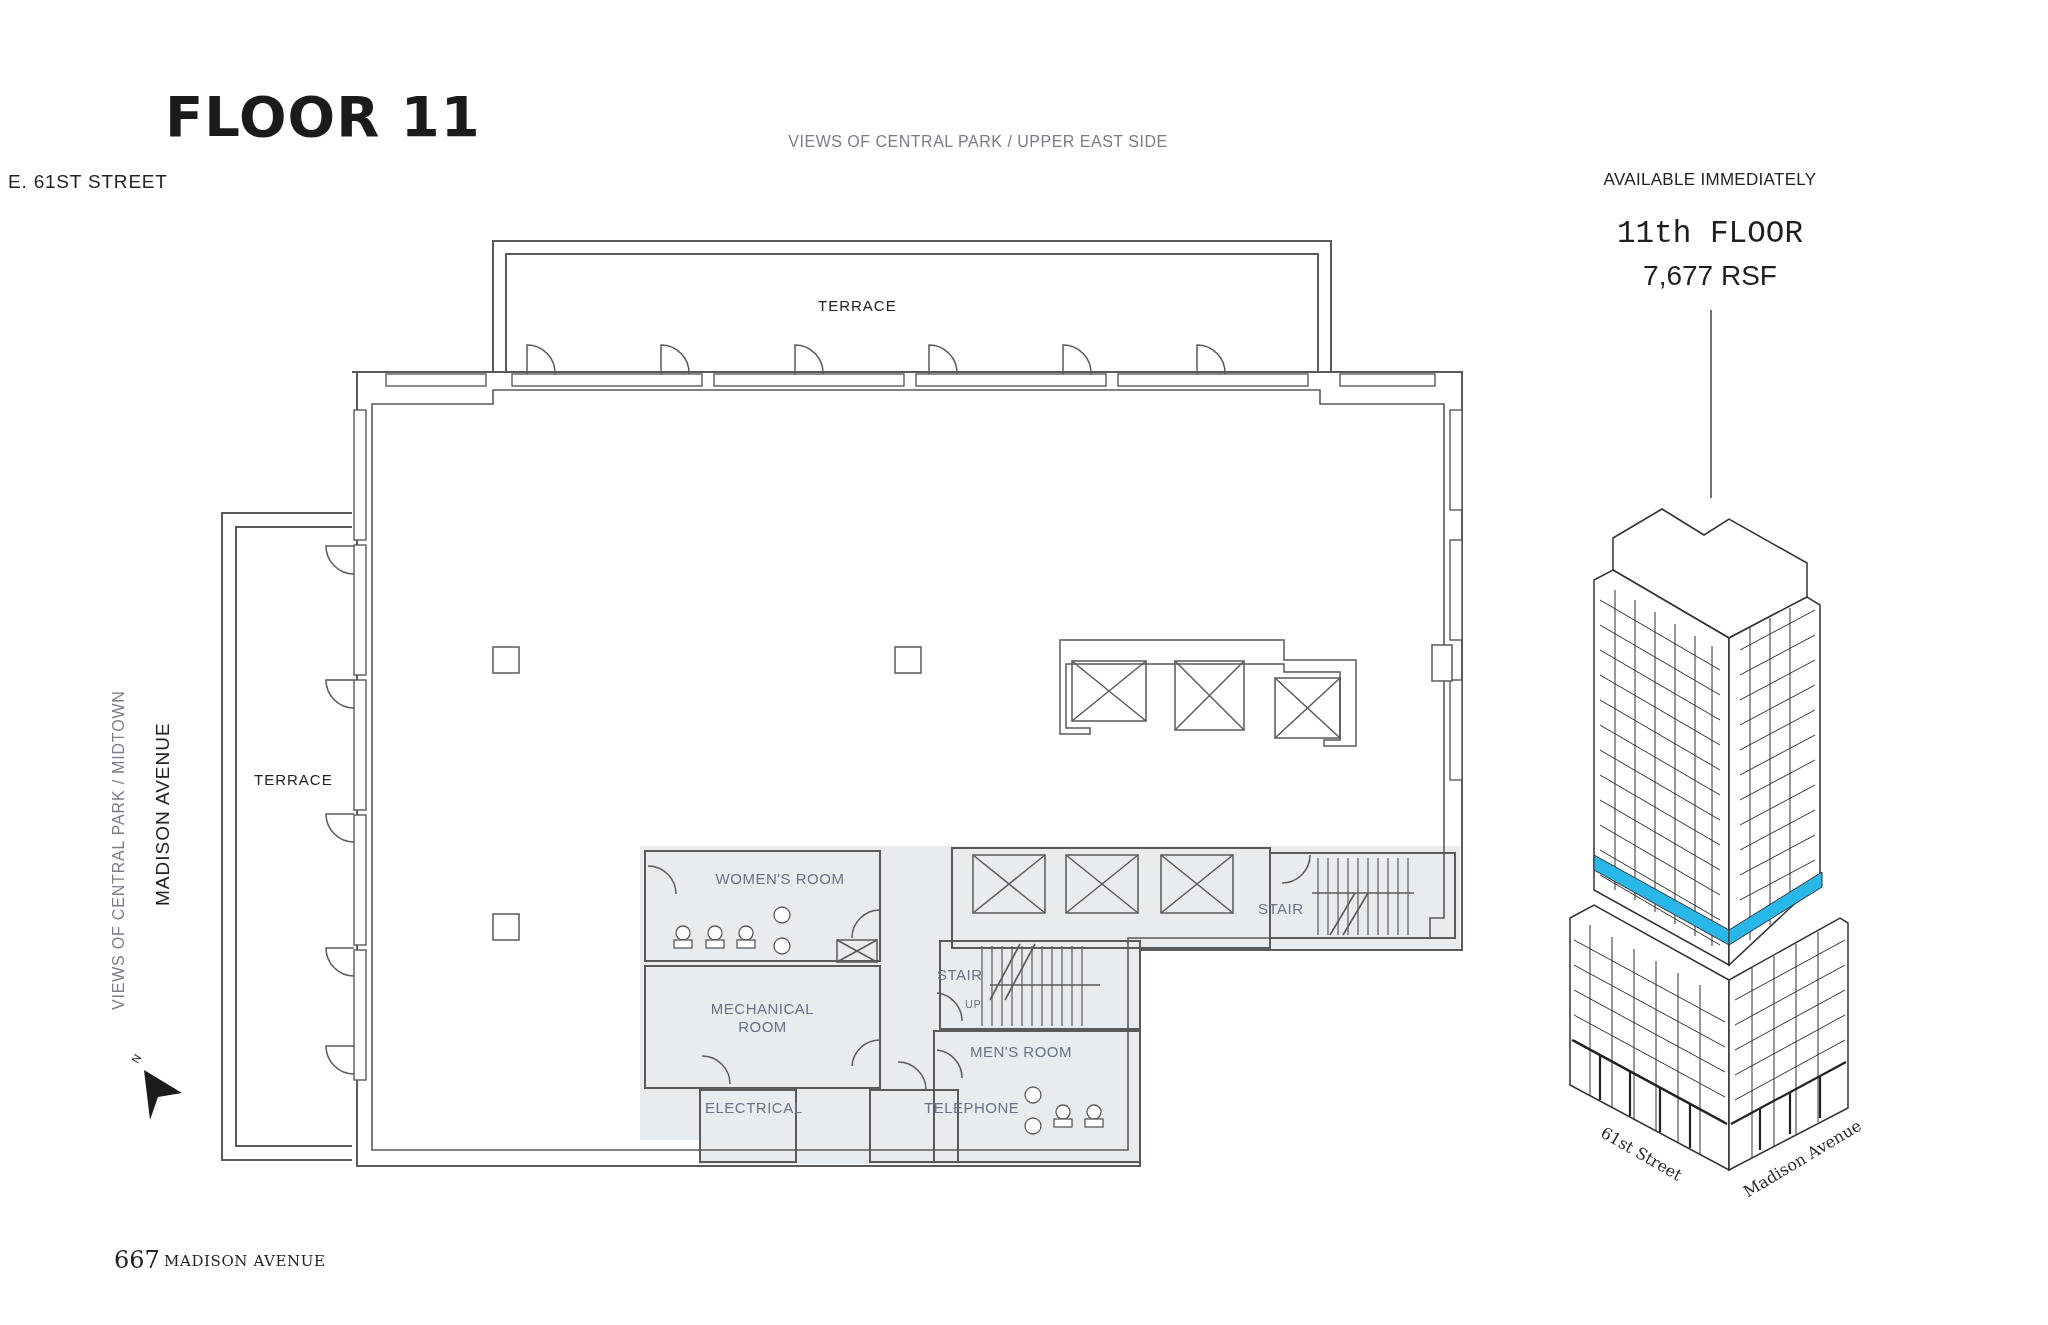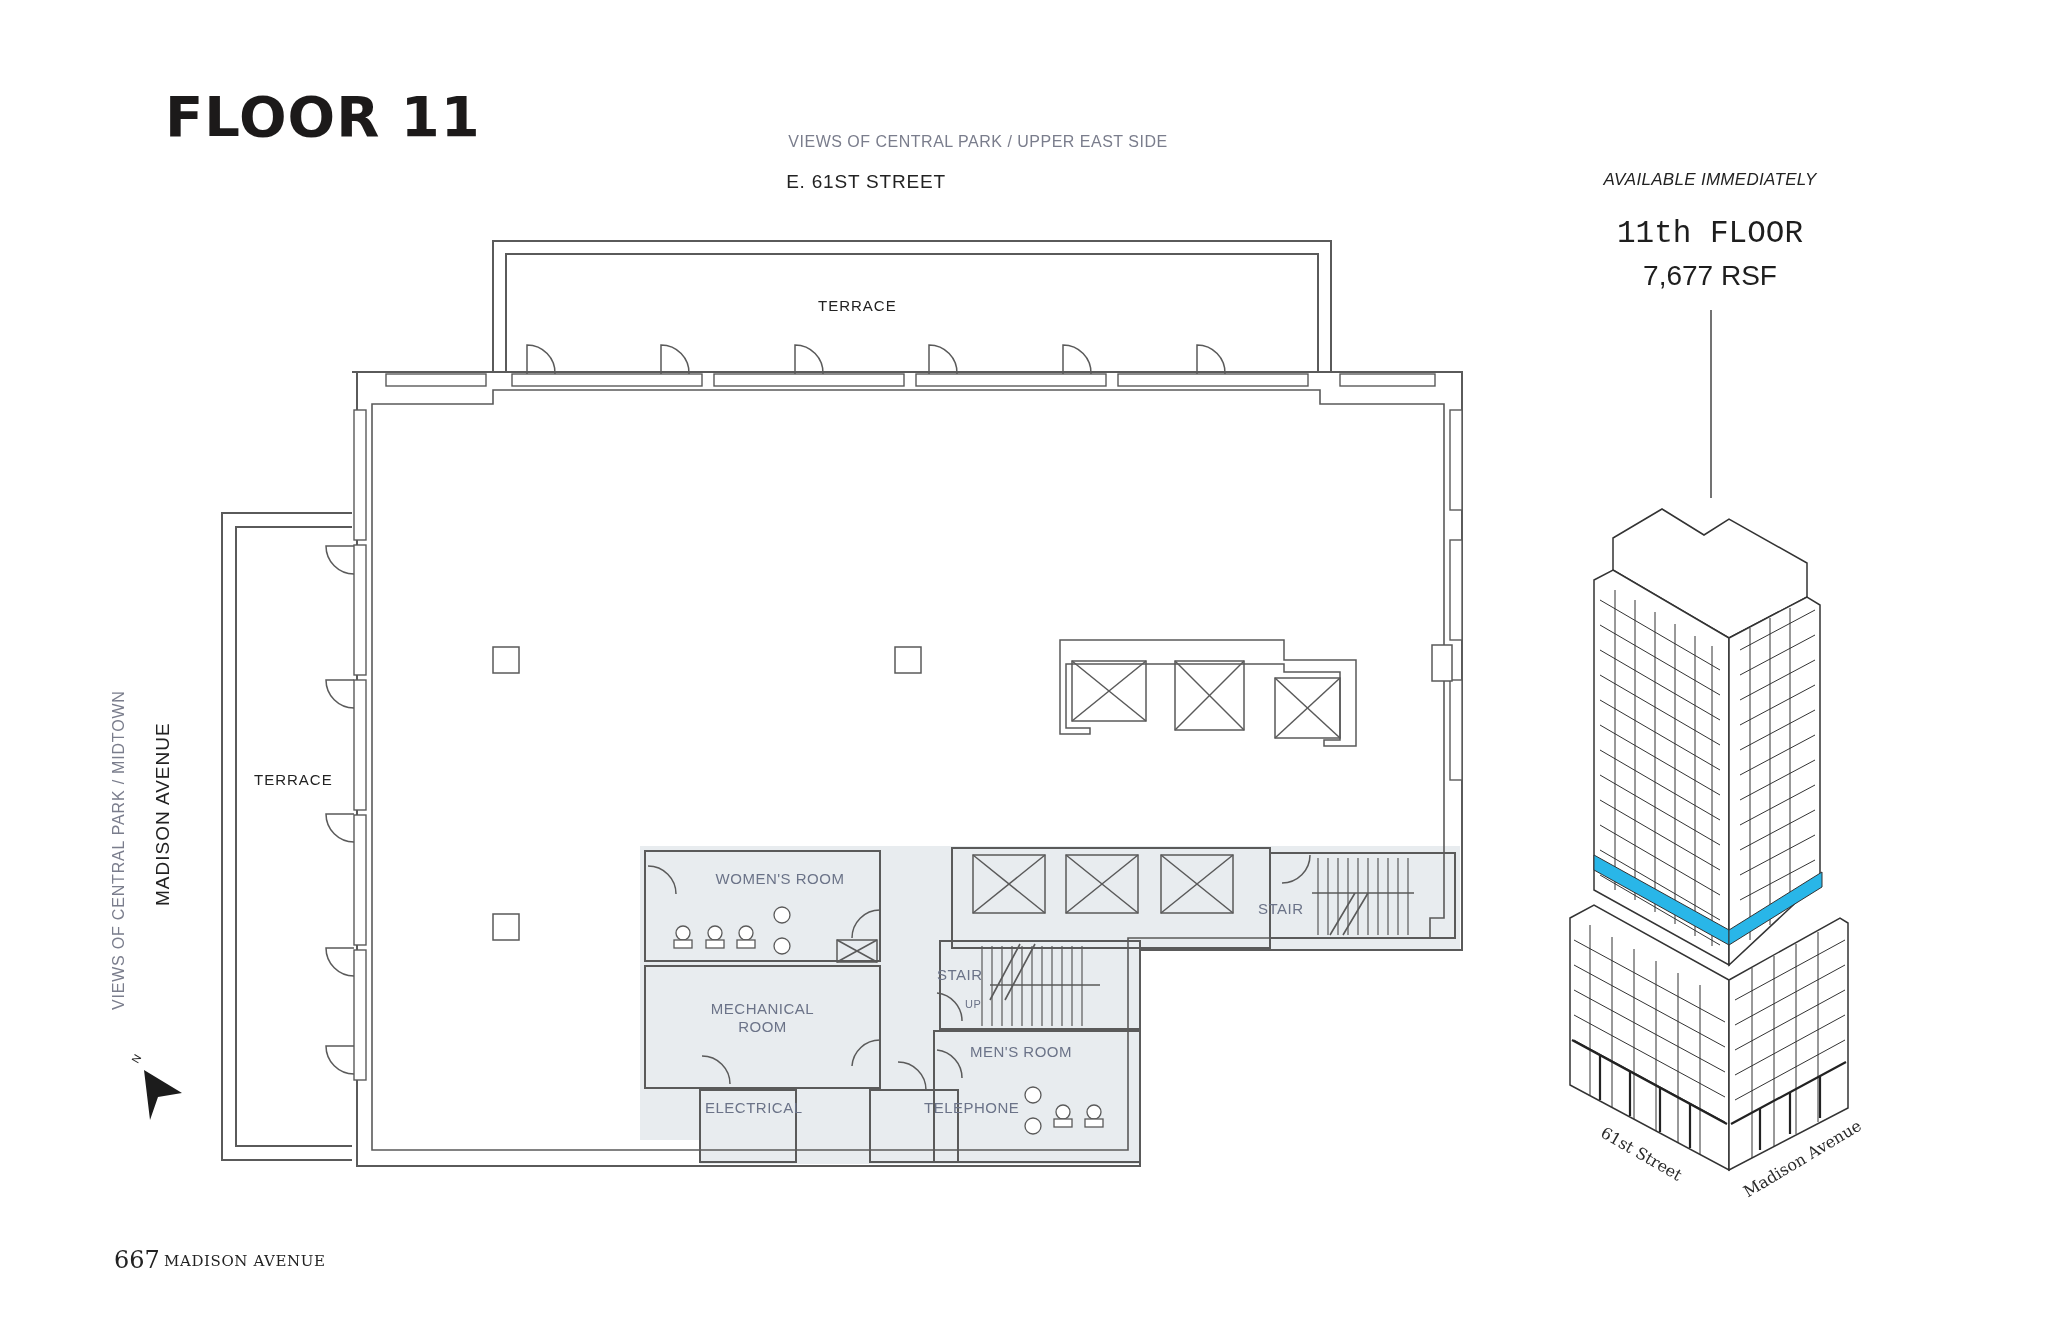--- a/index.html
+++ b/index.html
@@ -1,23 +1,23 @@
 <!DOCTYPE html>
 <html><head>
 <meta charset="utf-8">
 <style>
   html, body { margin:0; padding:0; background:#ffffff; }
   body { width:2048px; height:1325px; position:relative; overflow:hidden; font-family:"Liberation Sans", "DejaVu Sans", sans-serif; color:#1f1f1f; }
   .abs { position:absolute; }
   .title { left:165px; top:84px; font-size:56px; font-weight:700; letter-spacing:1px; color:#1c1a1a; font-family:"DejaVu Sans", sans-serif; }
   .views-top { left:0; width:1956px; top:133px; text-align:center; font-size:16px; color:#7a7d8c; letter-spacing:0.5px; }
-  .street-top { left:0; width:1732px; top:171px; text-align:center; font-size:19px; color:#222; letter-spacing:0.8px; }
+  .street-top { left:8px; width:1732px; top:171px; font-size:19px; color:#222; letter-spacing:0.8px; }
   .views-left { left:110px; top:1010px; transform-origin:left top; transform:rotate(-90deg); font-size:16px; color:#7a7d8c; letter-spacing:0.8px; white-space:nowrap; }
   .street-left { left:152px; top:906px; transform-origin:left top; transform:rotate(-90deg); font-size:19px; color:#222; letter-spacing:1px; white-space:nowrap; }
-  .avail { left:1560px; width:300px; top:170px; text-align:center; font-size:17px; color:#222; letter-spacing:0.3px;font-style:italic; }
+  .avail { left:1560px; width:300px; top:170px; text-align:center; font-size:17px; color:#222; letter-spacing:0.3px; }
   .floor-name { left:1560px; width:300px; top:216px; text-align:center; font-size:31px; color:#1e1e1e;font-family:Liberation Mono, monospace; }
   .rsf { left:1560px; width:300px; top:260px; text-align:center; font-size:28px; color:#1e1e1e; }
   .footer-num { left:114px; top:1246px; font-family:"DejaVu Serif", serif; font-size:24px; color:#222; }
   .footer-name { left:164px; top:1252px; font-family:"DejaVu Serif", serif; font-size:15px; color:#222; letter-spacing:0.6px; }
   .plan-label { font-size:15px; color:#222; letter-spacing:1px; white-space:nowrap; }
   .room-label { font-size:15px; color:#6b7388; letter-spacing:0.5px; white-space:nowrap; text-align:center; }
   .bldg-label { font-family:"DejaVu Serif", serif; font-size:16px; color:#2a2a2a; white-space:nowrap; transform-origin:left top; }
   svg.layer { position:absolute; left:0; top:0; }
 </style>
 </head>

